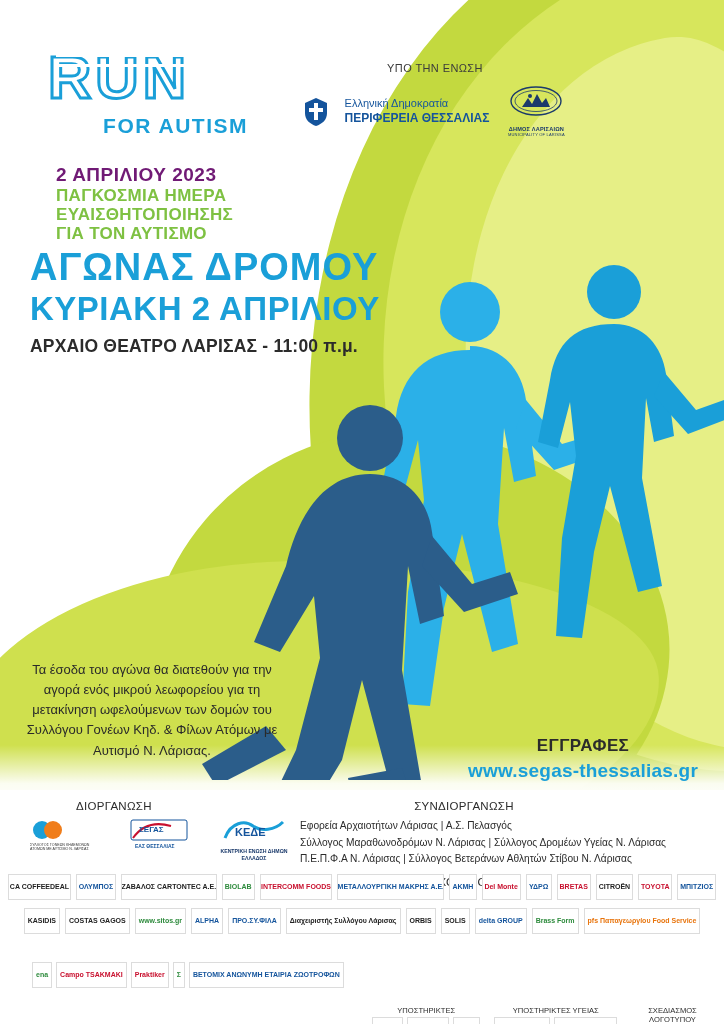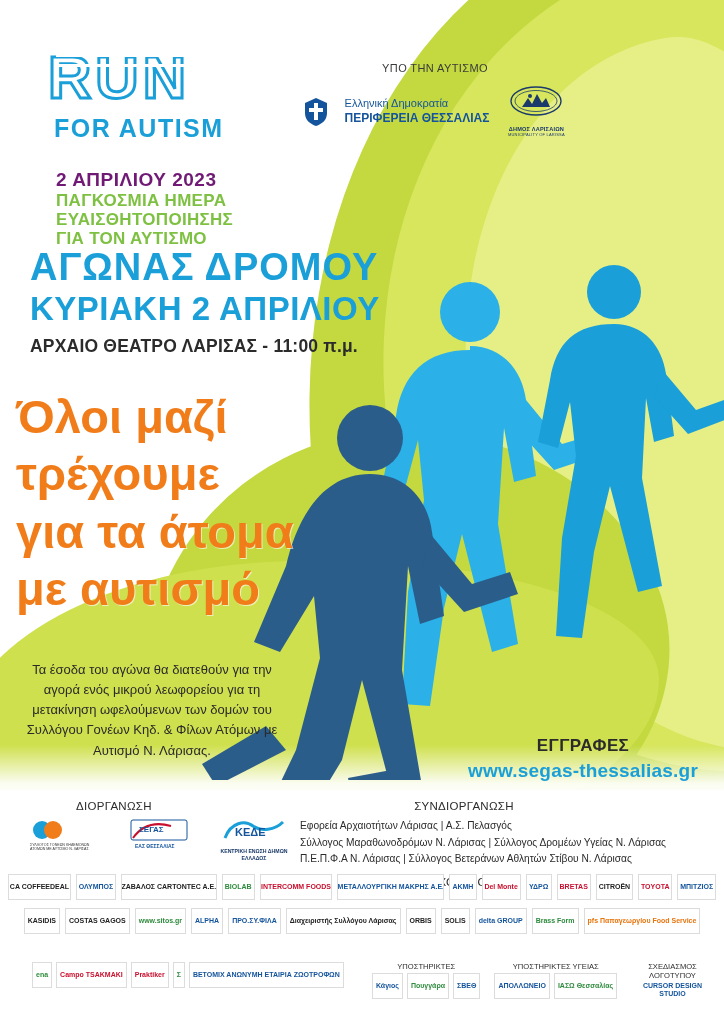--- a/index.html
+++ b/index.html
@@ -107,24 +107,25 @@
   .run-bars {
     position: absolute; left: 8px; top: 4px; width: 176px; height: 52px;
     pointer-events: none;
   }
   .run-bars i {
     position: absolute; left: 0; right: 0; height: 3px; background: #ffffff;
   }
   .for-autism {
     color: #1a9fd8;
     font-weight: bold;
-    font-size: 25px;
+    font-size: 21px;
     letter-spacing: 1.5px;
     margin-top: 6px;
     margin-left: 6px;
+    text-align: right;
   }
   .date-block { margin-top: 26px; margin-left: 8px; }
   .date-line1 { color: #701a75; font-weight: bold; font-size: 19px; letter-spacing: .5px; }
   .date-line2 { color: #7ec142; font-weight: bold; font-size: 17px; letter-spacing: .3px; line-height: 1.12; }
 
   
   .auspices { position: absolute; left: 285px; top: 62px; width: 300px; text-align: center; }
   .auspices-title { font-size: 11px; color: #3b3b3b; letter-spacing: .4px; }
   .auspices-row { display: flex; align-items: center; justify-content: center; gap: 16px; margin-top: 12px; }
   .emblem-cross { width: 26px; height: 30px; position: relative; }
@@ -198,21 +199,21 @@
   .chip.blue { color: #14549c; }
   .chip.red { color: #c8102e; }
   .chip.green { color: #2e8b3d; }
   .chip.orange { color: #e8740c; }
   .chip.dark { color: #222; }
   .footer-groups {
     position: absolute; left: 0; top: 962px; width: 724px;
     display: flex; padding: 0 10px; gap: 6px; align-items: flex-start;
   }
   .fg { text-align: center; }
-  .fg-title { font-size: 7.6px; color: #2b2b2b; margin-bottom: 2px; }
+  .fg-title { font-size: 7.6px; color: #2b2b2b; margin-bottom: 2px; margin-top: 44px; }
   .fg-row { display: flex; gap: 4px; align-items: center; justify-content: center; }
   .cursor-box { font-size: 7px; color: #14549c; font-weight: bold; line-height: 1.15; text-align: center; }
 </style>
 </head>
 <body>
 
 <div id="poster">
 
   <div class="bg-layer">
     <div class="swoosh swoosh-a"></div>
@@ -263,21 +264,21 @@
     <div class="for-autism">FOR AUTISM</div>
     <div class="date-block">
       <div class="date-line1">2 ΑΠΡΙΛΙΟΥ 2023</div>
       <div class="date-line2">ΠΑΓΚΟΣΜΙΑ ΗΜΕΡΑ</div>
       <div class="date-line2">ΕΥΑΙΣΘΗΤΟΠΟΙΗΣΗΣ</div>
       <div class="date-line2">ΓΙΑ ΤΟΝ ΑΥΤΙΣΜΟ</div>
     </div>
   </div>
 
   <div class="auspices">
-    <div class="auspices-title">ΥΠΟ ΤΗΝ ΑΥΤΙΣΜΟ</div>
+    <div class="auspices-title">ΥΠΟ ΤΗΝ ΕΝΩΣΗ</div>
     <div class="auspices-row">
       <span class="emblem-cross">
         <svg width="26" height="30" viewBox="0 0 26 30">
           <path d="M13 1 L24 6 v10 c0 7 -5 11 -11 13 C7 27 2 23 2 16 V6z" fill="#14549c"></path>
           <path d="M11 6h4v5h5v4h-5v8h-4v-8H6v-4h5z" fill="#fff"></path>
         </svg>
       </span>
       <span class="auspices-text">
         <div class="auspices-t1">Ελληνική Δημοκρατία</div>
         <div class="auspices-t2">ΠΕΡΙΦΕΡΕΙΑ ΘΕΣΣΑΛΙΑΣ</div>
@@ -294,26 +295,20 @@
       </span>
     </div>
   </div>
 
   <div class="head-block">
     <div class="h-race">ΑΓΩΝΑΣ ΔΡΟΜΟΥ</div>
     <div class="h-sunday">ΚΥΡΙΑΚΗ 2 ΑΠΡΙΛΙΟΥ</div>
     <div class="h-venue">ΑΡΧΑΙΟ ΘΕΑΤΡΟ ΛΑΡΙΣΑΣ - 11:00 π.μ.</div>
   </div>
 
-  <div class="slogan">
-    <div>Όλοι μαζί</div>
-    <div>τρέχουμε</div>
-    <div>για τα άτομα</div>
-    <div>με αυτισμό</div>
-  </div>
 
   <div class="note">
     <p>Τα έσοδα του αγώνα θα διατεθούν για την αγορά ενός μικρού λεωφορείου για τη μετακίνηση ωφελούμενων των δομών του Συλλόγου Γονέων Κηδ. &amp; Φίλων Ατόμων με Αυτισμό Ν. Λάρισας.</p>
   </div>
 
   <div class="reg">
     <div class="reg-title">ΕΓΓΡΑΦΕΣ</div>
     <div class="reg-url">www.segas-thessalias.gr</div>
   </div>
 

